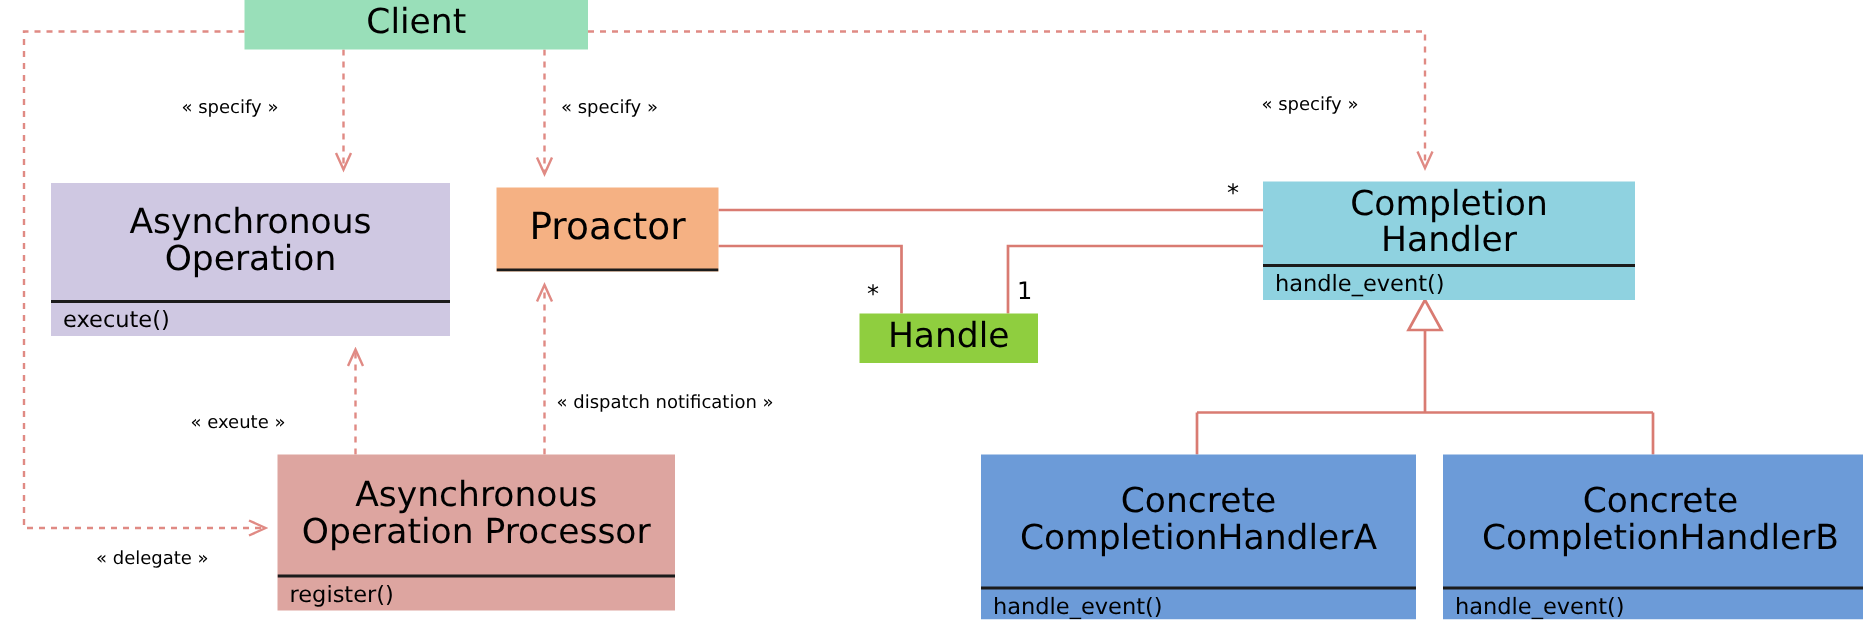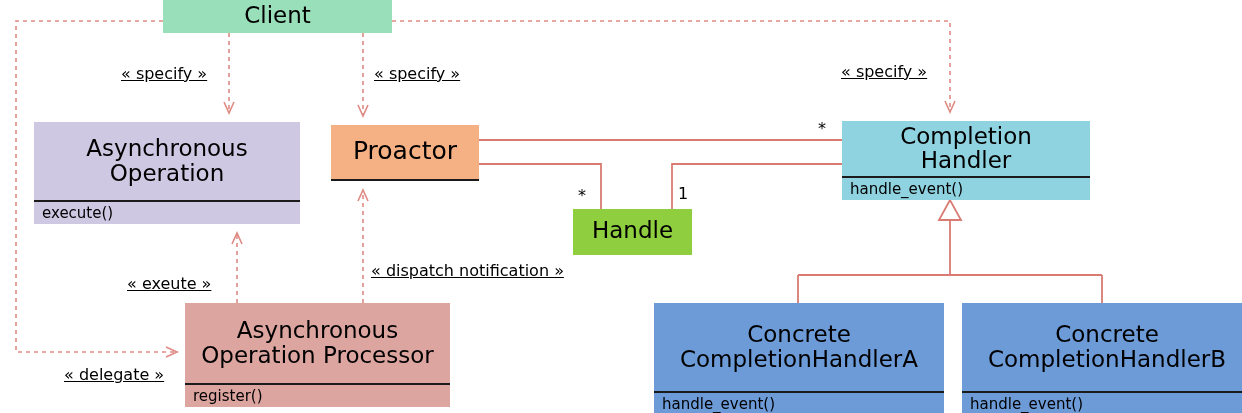--- a/index.html
+++ b/index.html
@@ -47,24 +47,23 @@
     font-size:15px;
     line-height:1.2;
     color:#000000;
     padding:2px 0 2px 8px;
     white-space:pre-line;
   }
   .uml-box.no-ops .uml-name{padding-bottom:4px;}
 
   .edge-label{
     position:absolute;
-    font-size:16px;
+    font-size:12px;
     color:#000000;
     white-space:nowrap;
-    text-decoration:underline;
   }
   .mult-label{
     position:absolute;
     font-size:16px;
     color:#000000;
     white-space:nowrap;
   }
 </style>
 </head>
 <body>
@@ -142,21 +141,21 @@
     <div class="uml-sep"></div>
   </div>
 
   <div class="uml-box" style="left:842px; top:121px; width:248px; height:79px; background:#8fd2e0;">
     <div class="uml-name">Completion
 Handler</div>
     <div class="uml-sep"></div>
     <div class="uml-ops">handle_event()</div>
   </div>
 
-  <div class="uml-box no-ops" style="left:573px; top:209px; width:119px; height:46px; background:#8fce3f;">
+  <div class="uml-box no-ops" style="left:573px; top:209px; width:119px; height:33px; background:#8fce3f;">
     <div class="uml-name">Handle</div>
   </div>
 
   <div class="uml-box" style="left:185px; top:303px; width:265px; height:104px; background:#dda5a0;">
     <div class="uml-name">Asynchronous
 Operation Processor</div>
     <div class="uml-sep"></div>
     <div class="uml-ops">register()</div>
   </div>
 

